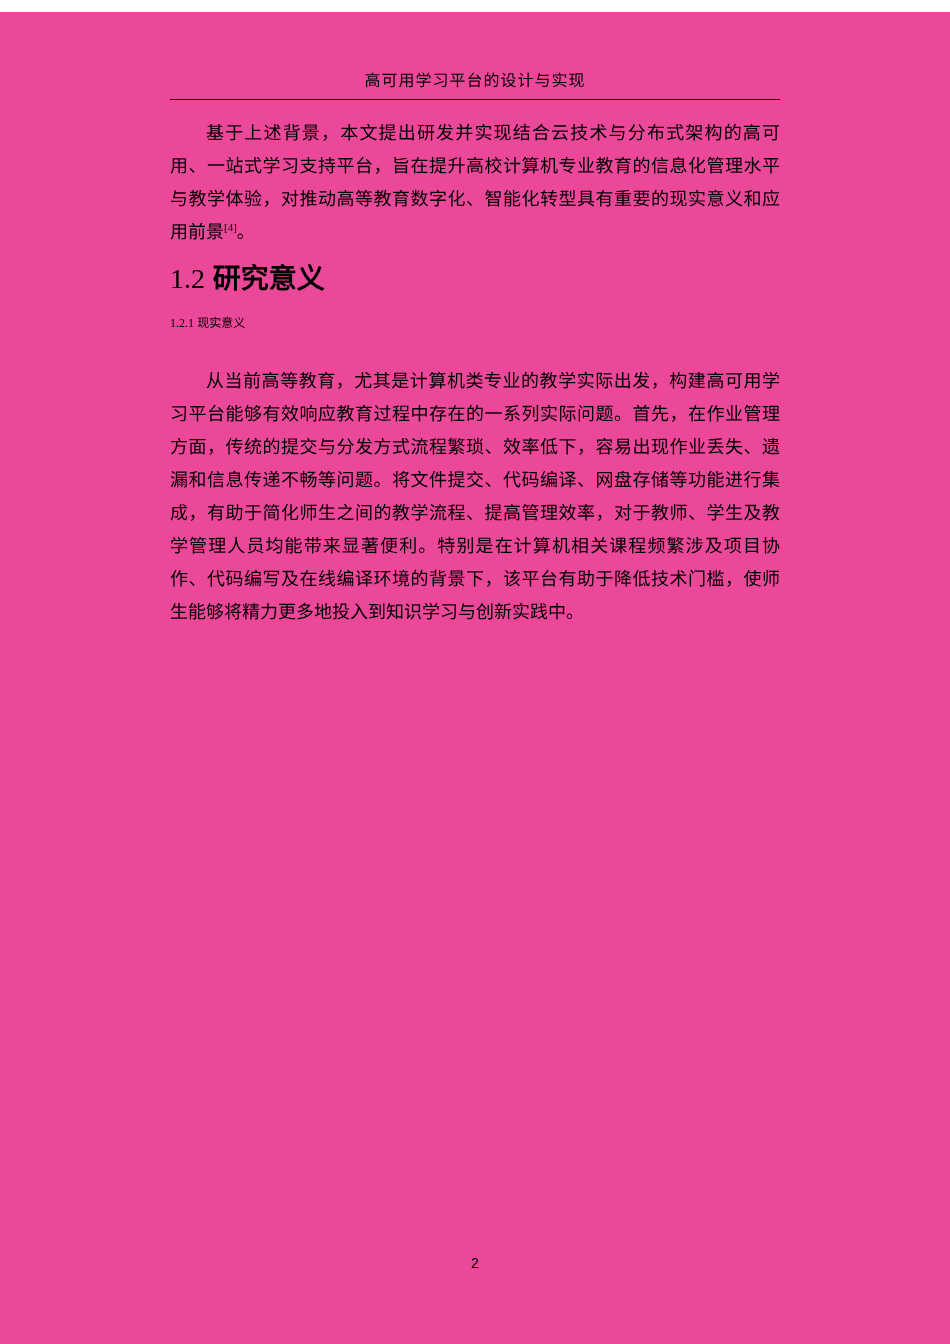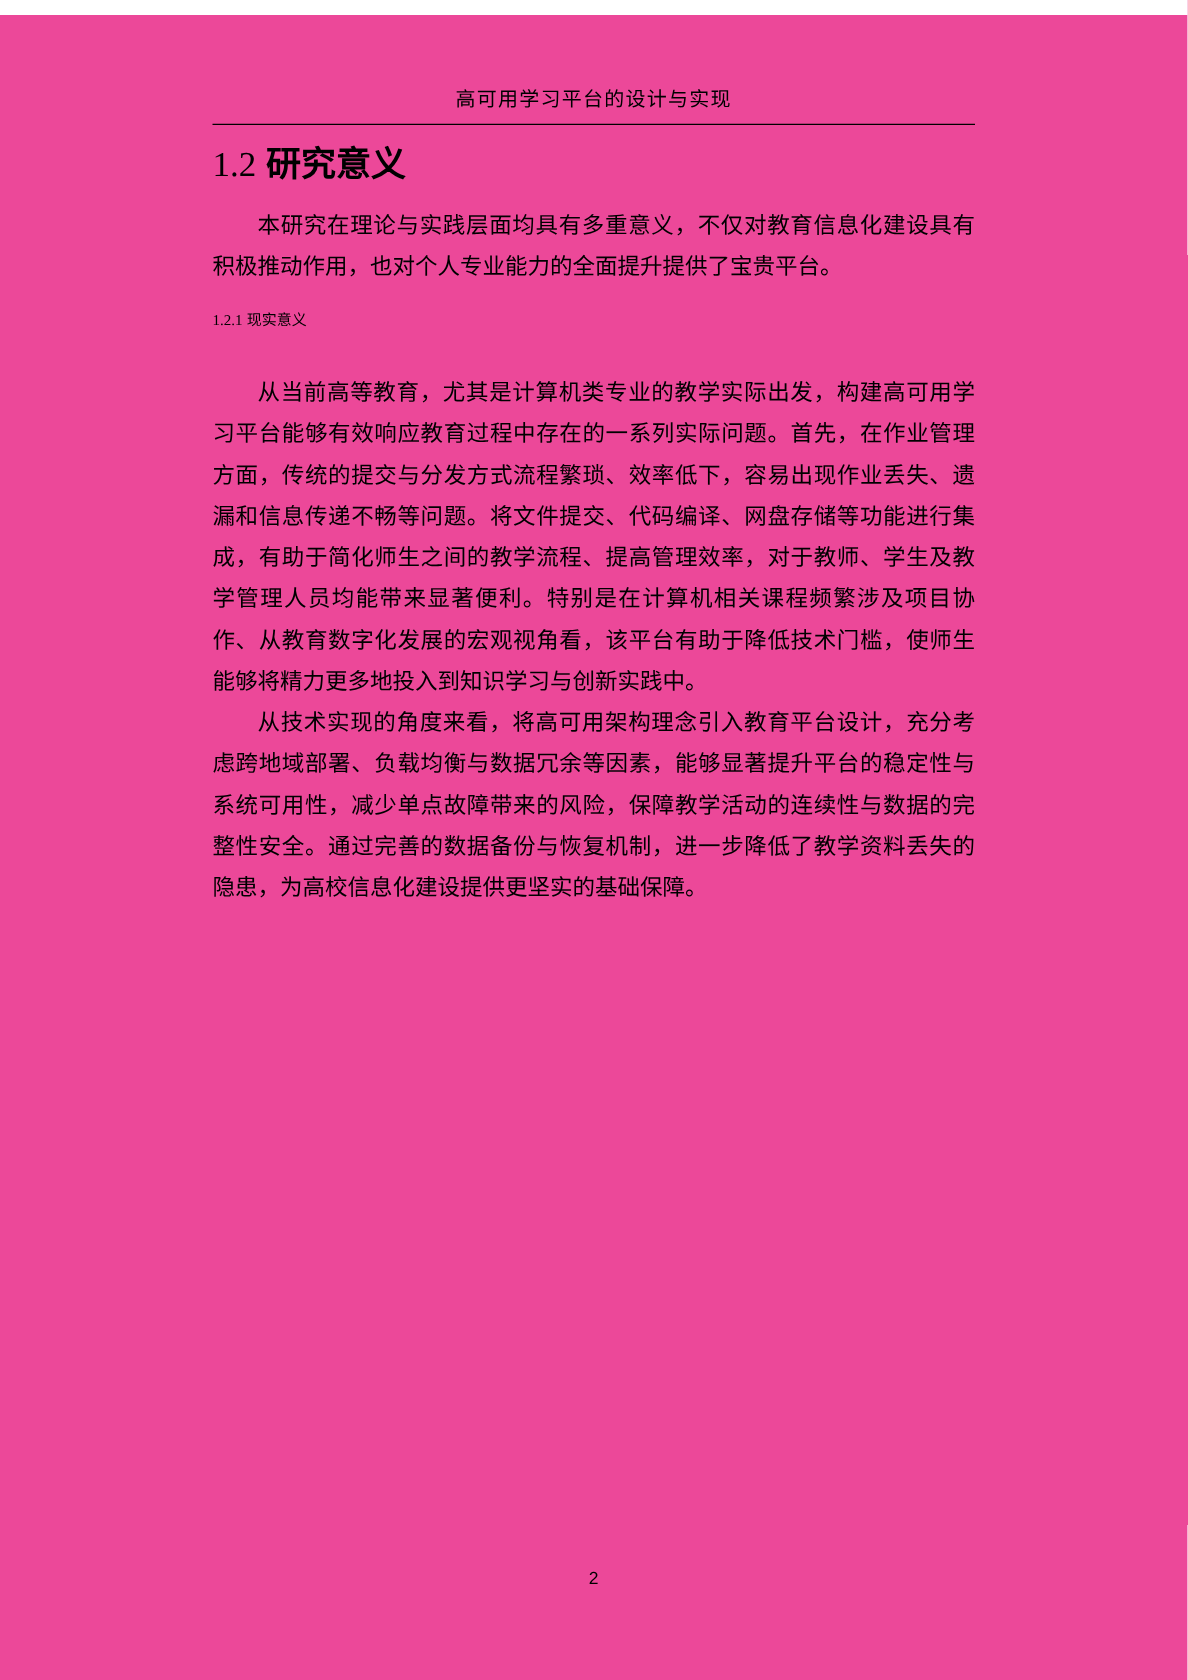--- a/index.html
+++ b/index.html
@@ -92,30 +92,29 @@
 <div class="page">
   <div class="content">
 
     <div class="header">
       <span class="running-title">高可用学习平台的设计与实现</span>
     </div>
 
     <div class="body-text">
 
 
+      <p class="body-p indent"><span>基于上述背景，本文提出研发并实现结合云技术与分布式架构的高可用、一站式学习支持平台，旨在提升高校计算机专业教育的信息化管理水平与教学体验，对推动高等教育数字化、智能化转型具有重要的现实意义和应用前景</span><sup class="cite">[4]</sup><span>。</span></p>
 
       <h2 class="sec-h2"><span class="sec-num">1.2</span>&nbsp;<span>研究意义</span></h2>
 
-      <p class="body-p indent">本研究在理论与实践层面均具有多重意义，不仅对教育信息化建设具有积极推动作用，也对个人专业能力的全面提升提供了宝贵平台。</p>
 
       <h3 class="sec-h3"><span class="sec-num">1.2.1</span>&nbsp;<span>现实意义</span></h3>
 
-      <p class="body-p indent">从当前高等教育，尤其是计算机类专业的教学实际出发，构建高可用学习平台能够有效响应教育过程中存在的一系列实际问题。首先，在作业管理方面，传统的提交与分发方式流程繁琐、效率低下，容易出现作业丢失、遗漏和信息传递不畅等问题。将文件提交、代码编译、网盘存储等功能进行集成，有助于简化师生之间的教学流程、提高管理效率，对于教师、学生及教学管理人员均能带来显著便利。特别是在计算机相关课程频繁涉及项目协作、从教育数字化发展的宏观视角看，该平台有助于降低技术门槛，使师生能够将精力更多地投入到知识学习与创新实践中。</p>
+      <p class="body-p indent">从当前高等教育，尤其是计算机类专业的教学实际出发，构建高可用学习平台能够有效响应教育过程中存在的一系列实际问题。首先，在作业管理方面，传统的提交与分发方式流程繁琐、效率低下，容易出现作业丢失、遗漏和信息传递不畅等问题。将文件提交、代码编译、网盘存储等功能进行集成，有助于简化师生之间的教学流程、提高管理效率，对于教师、学生及教学管理人员均能带来显著便利。特别是在计算机相关课程频繁涉及项目协作、代码编写及在线编译环境的背景下，该平台有助于降低技术门槛，使师生能够将精力更多地投入到知识学习与创新实践中。</p>
 
-      <p class="body-p indent">从技术实现的角度来看，将高可用架构理念引入教育平台设计，充分考虑跨地域部署、负载均衡与数据冗余等因素，能够显著提升平台的稳定性与系统可用性，减少单点故障带来的风险，保障教学活动的连续性与数据的完整性安全。通过完善的数据备份与恢复机制，进一步降低了教学资料丢失的隐患，为高校信息化建设提供更坚实的基础保障。</p>
 
 
 
     </div>
   </div>
 
   <div class="footer">
     <span class="page-number">2</span>
   </div>
 </div>

